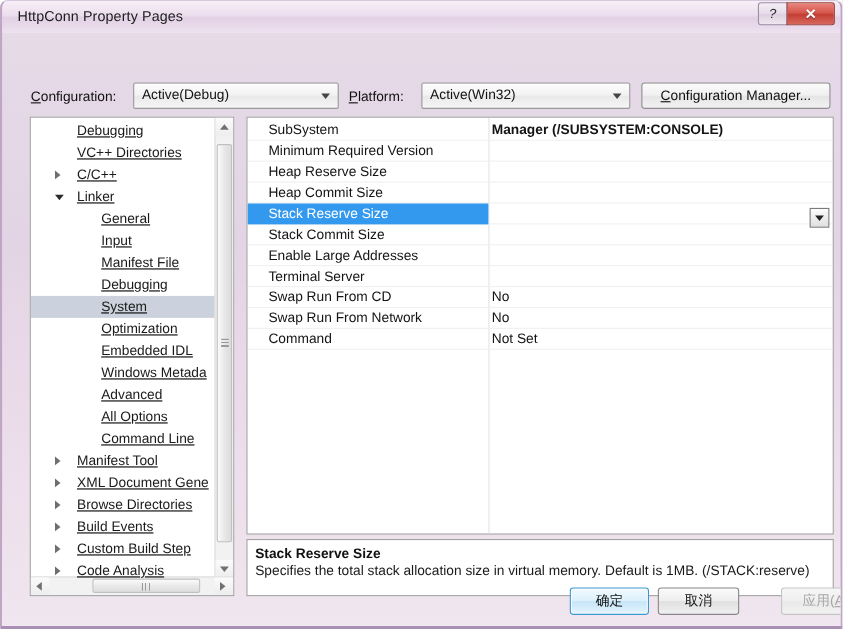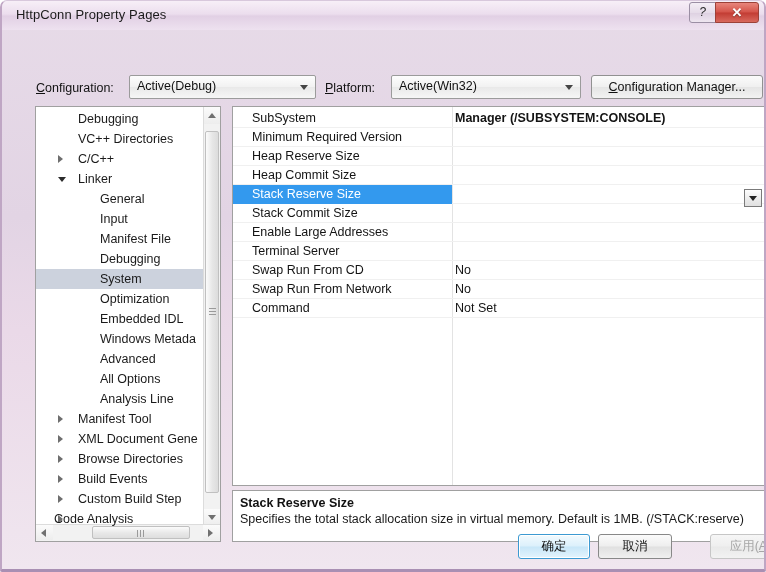--- a/index.html
+++ b/index.html
@@ -77,21 +77,21 @@
     border-radius: 0 3px 3px 0;
     color: #ffffff;
     font-weight: bold;
     font-size: 13px;
     text-shadow: 0 1px 1px rgba(0,0,0,0.4);
   }
 
   
   #client {
     position: absolute;
-    left: 12px; top: 29px;
+    left: 4px; top: 29px;
     width: 690px; height: 510px;
   }
 
   
   .lbl {
     position: absolute;
     font-size: 12.5px;
     color: #111;
     white-space: nowrap;
   }
@@ -149,20 +149,21 @@
     width: 186px; height: 436px;
     box-sizing: border-box;
     background: #ffffff;
     border: 1px solid #a0a0a0;
     overflow: hidden;
   }
   #tree-list {
     position: absolute;
     left: 0; top: 2px;
     width: 170px;
+    text-decoration: underline;
   }
   .tnode {
     position: relative;
     height: 20px;
     line-height: 20px;
     font-size: 12.5px;
     color: #1a1a1a;
     white-space: nowrap;
     cursor: default;
     overflow: hidden;
@@ -454,27 +455,27 @@
           <div class="tnode"><span class="tlabel" style="margin-left: 64px;">General</span></div>
           <div class="tnode"><span class="tlabel" style="margin-left: 64px;">Input</span></div>
           <div class="tnode"><span class="tlabel" style="margin-left: 64px;">Manifest File</span></div>
           <div class="tnode"><span class="tlabel" style="margin-left: 64px;">Debugging</span></div>
           <div class="tnode sel"><span class="tlabel" style="margin-left: 64px; text-align: center;">System</span></div>
           <div class="tnode"><span class="tlabel" style="margin-left: 64px;">Optimization</span></div>
           <div class="tnode"><span class="tlabel" style="margin-left: 64px;">Embedded IDL</span></div>
           <div class="tnode"><span class="tlabel" style="margin-left: 64px;">Windows Metada</span></div>
           <div class="tnode"><span class="tlabel" style="margin-left: 64px;">Advanced</span></div>
           <div class="tnode"><span class="tlabel" style="margin-left: 64px;">All Options</span></div>
-          <div class="tnode"><span class="tlabel" style="margin-left: 64px;">Analysis Line</span></div>
+          <div class="tnode"><span class="tlabel" style="margin-left: 64px;">Command Line</span></div>
           <div class="tnode"><span class="tw collapsed" style="left: 22px;"></span><span class="tlabel" style="margin-left: 42px;">Manifest Tool</span></div>
           <div class="tnode"><span class="tw collapsed" style="left: 22px;"></span><span class="tlabel" style="margin-left: 42px;">XML Document Gene</span></div>
           <div class="tnode"><span class="tw collapsed" style="left: 22px;"></span><span class="tlabel" style="margin-left: 42px;">Browse Directories</span></div>
           <div class="tnode"><span class="tw collapsed" style="left: 22px;"></span><span class="tlabel" style="margin-left: 42px;">Build Events</span></div>
           <div class="tnode"><span class="tw collapsed" style="left: 22px;"></span><span class="tlabel" style="margin-left: 42px;">Custom Build Step</span></div>
-          <div class="tnode"><span class="tw collapsed" style="left: 22px;"></span><span class="tlabel" style="margin-left: 18px;">Code Analysis</span></div>
+          <div class="tnode"><span class="tw collapsed" style="left: 22px;"></span><span class="tlabel" style="margin-left: 42px;">Code Analysis</span></div>
         </div>
 
       <div id="tree-vsb">
         <div class="sb-arrow" id="tree-vsb-up">
             <span class="g"></span>
           </div>
         <div id="tree-vsb-thumb">
             <span class="grip"></span>
           </div>
         <div class="sb-arrow" id="tree-vsb-down">

